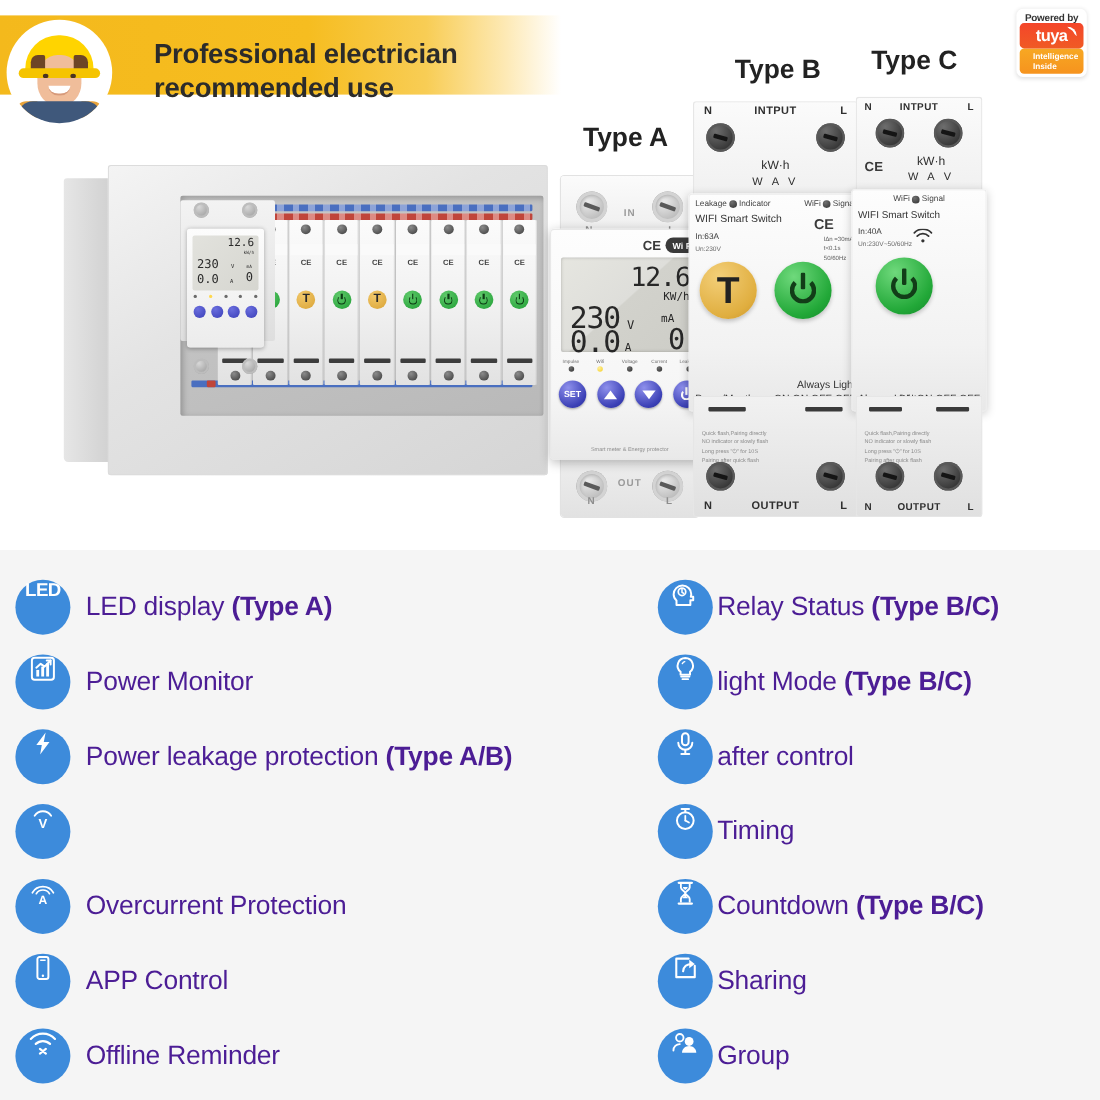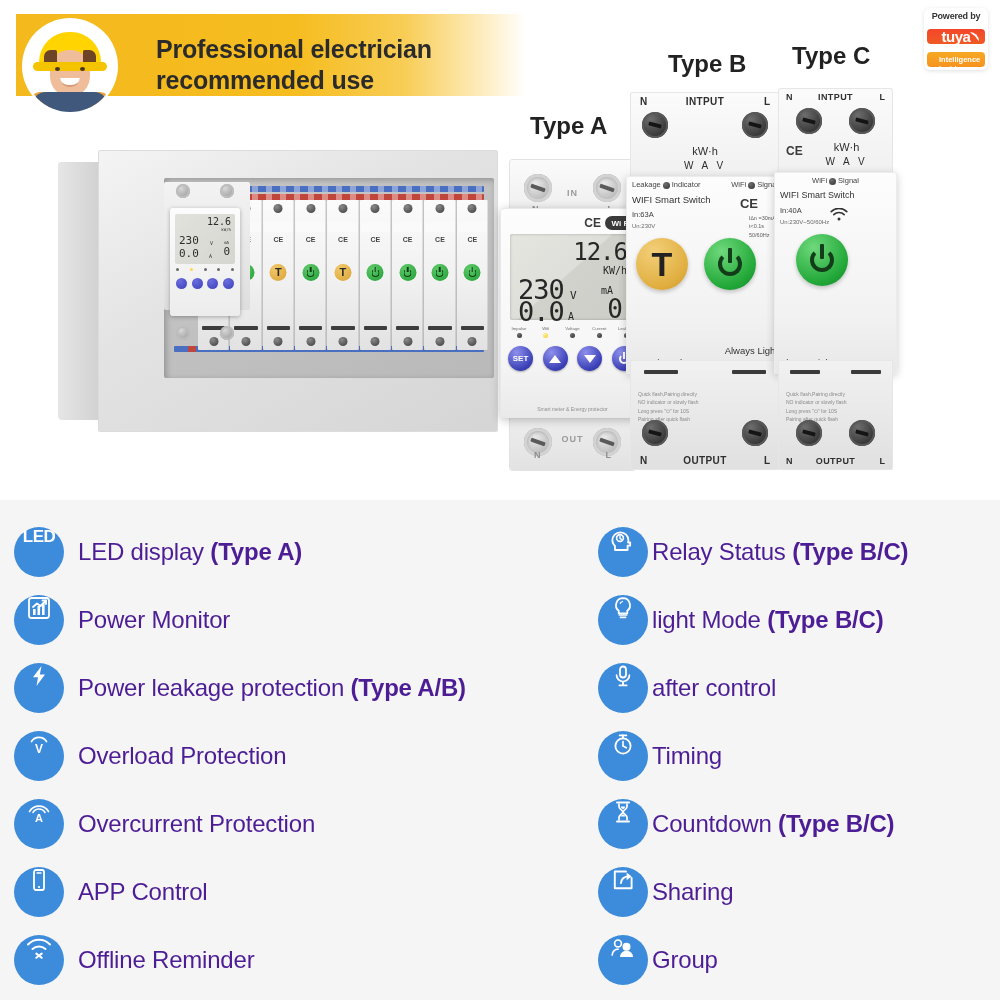--- a/index.html
+++ b/index.html
@@ -13,24 +13,23 @@
   }
 
   
   #hero {
     position: absolute; left: 0; top: 0; width: 1000px; height: 500px;
     background: #ffffff; overflow: hidden;
   }
 
   
   #banner {
-    position: absolute; left: 0; top: 14px; width: 510px; height: 82px;
+    position: absolute; left: 0; top: 14px; width: 510px; height: 72px;
     background: linear-gradient(to right,
        #f4b91c 0%, #f6bd20 55%, #f8cd55 76%, #fde9b4 90%, #ffffff 100%);
-    margin-left: 16px;
   }
   #banner-text {
     position: absolute; left: 140px; top: 20px; width: 330px;
     font-size: 25px; font-weight: bold; line-height: 1.24; color: #2b2b2b;
     letter-spacing: -0.2px;
   }
   #electrician-avatar {
     position: absolute; left: 8px; top: 6px; width: 92px; height: 92px;
     border-radius: 50%; background: #ffffff; overflow: hidden;
     box-shadow: 0 0 0 2px #ffffff;
@@ -46,21 +45,21 @@
   .av-eye.l { left: 31px; transform:none;} .av-eye.r { left: 56px; transform:none;}
   .av-body { top: 72px; width: 76px; height: 26px; border-radius: 14px 14px 0 0; background:#3f587b; }
   .av-shoulder-l { top: 72px; left: 6px; transform:none; width: 20px; height: 26px; border-radius: 10px 0 0 0; background:#e8a33a; }
   .av-shoulder-r { top: 72px; left: 66px; transform:none; width: 20px; height: 26px; border-radius: 0 10px 0 0; background:#e8a33a; }
 
   
   #tuya-badge {
     position: absolute; right: 12px; top: 8px; width: 64px; height: 62px;
     background: #ffffff; border-radius: 6px; padding: 3px;
     box-shadow: 0 1px 4px rgba(0,0,0,.12);
-    display:flex; flex-direction:column; align-items:stretch; gap:8px;
+    display:flex; flex-direction:column; align-items:stretch; gap:0;
   }
   #tuya-powered { font-size: 9px; font-weight:bold; text-align:center; color:#333; letter-spacing:-0.2px; }
   #tuya-logo-box {
     background: linear-gradient(to bottom,#f4462a,#f05a24); border-radius: 4px;
     height: 23px; display:flex; align-items:center; justify-content:center; position:relative;
   }
   #tuya-logo-text { color:#fff; font-size:15px; font-weight:bold; letter-spacing:-0.5px; line-height:1; }
   #tuya-wave { position:absolute; right:6px; top:3px; width:9px; height:9px;
      border:2px solid #fff; border-left-color:transparent; border-bottom-color:transparent;
      border-radius:0 9px 0 0; }
@@ -697,21 +696,20 @@
       <div class="f-label"><span>Power leakage protection </span><b>(Type A/B)</b></div>
     </div>
 
     <div class="feature">
       <div class="f-icon">
         <svg width="28" height="28" viewBox="0 0 28 28">
           <path d="M6.5 10.5a9 9 0 0115 0" stroke="#fff" stroke-width="1.7" fill="none" stroke-linecap="round"></path>
           <text x="14" y="21.5" font-family="Liberation Sans, sans-serif" font-size="12" font-weight="bold" fill="#fff" text-anchor="middle">V</text>
         </svg>
       </div>
-      <div class="f-label"><span>Overload Protection</span><b></b></div>
     </div>
 
     <div class="feature">
       <div class="f-icon">
         <svg width="28" height="28" viewBox="0 0 28 28">
           <path d="M4.5 12.5a11 11 0 0119 0" stroke="#fff" stroke-width="1.7" fill="none" stroke-linecap="round"></path>
           <path d="M8 13.5a7 7 0 0112 0" stroke="#fff" stroke-width="1.5" fill="none" stroke-linecap="round"></path>
           <text x="14" y="23" font-family="Liberation Sans, sans-serif" font-size="11" font-weight="bold" fill="#fff" text-anchor="middle">A</text>
         </svg>
       </div>

